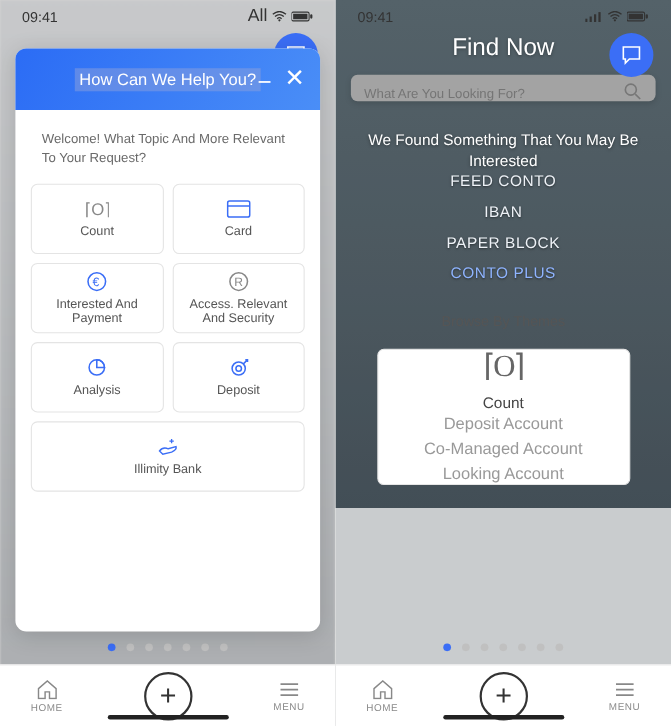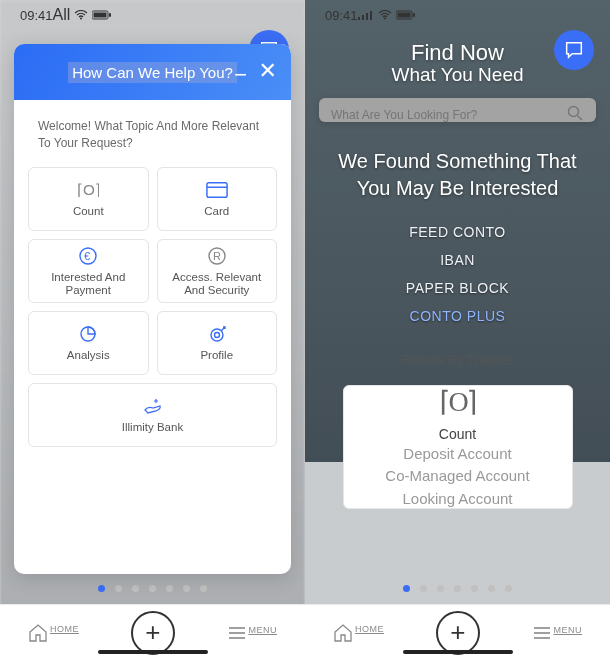--- a/index.html
+++ b/index.html
@@ -1,53 +1,53 @@
 <!DOCTYPE html>
 <html><head>
 <meta charset="utf-8">
 <style>
 * { margin: 0; padding: 0; box-sizing: border-box; font-family: -apple-system, BlinkMacSystemFont, sans-serif; }
 body { width: 610px; height: 660px; display: flex; background: #fff; overflow: hidden; }
 .screen { width: 305px; height: 660px; position: relative; overflow: hidden; }
-.status-bar { height: 30px; display: flex; align-items: center; padding: 0 20px; font-size: 13px; color: #333; position: relative; z-index: 10; }
+.status-bar { height: 30px; display: flex; align-items: center; justify-content: space-between; padding: 0 20px; font-size: 13px; color: #333; position: relative; z-index: 10; }
 .status-right { display: flex; align-items: center; gap: 4px; font-size: 16px; }
 .screen-left { background: #d5d5d5; }
 .screen-left .bg { position: absolute; inset: 0; background: linear-gradient(180deg, #c0c2c5 0%, #a8acb0 50%, #8e9297 100%); filter: blur(1px); opacity: 0.6; }
 .chat-btn { position: absolute; top: 30px; right: 16px; width: 40px; height: 40px; border-radius: 50%; background: #3b6ef6; display: flex; align-items: center; justify-content: center; z-index: 5; }
 .modal { position: absolute; top: 44px; left: 14px; right: 14px; height: 530px; background: #fff; border-radius: 10px; z-index: 20; display: flex; flex-direction: column; box-shadow: 0 4px 20px rgba(0,0,0,0.15); }
 .modal-header { background: linear-gradient(120deg, #2b6cf5, #4a8ef7); height: 56px; border-radius: 10px 10px 0 0; display: flex; align-items: center; justify-content: center; position: relative; }
 .modal-title { color: #fff; font-size: 15px; background: rgba(140,160,220,0.5); padding: 2px 4px; }
 .modal-min { position: absolute; right: 44px; top: 18px; color: #fff; font-size: 22px; font-weight: 300; }
 .modal-close { position: absolute; right: 14px; top: 14px; color: #fff; font-size: 22px; font-weight: 300; }
 .modal-body { padding: 18px 14px 10px; flex: 1; overflow: hidden; }
 .modal-welcome { text-align: left; color: #6a6a6a; font-size: 12px; line-height: 1.45; margin-bottom: 14px; padding: 0 10px; }
 .grid-2 { display: grid; grid-template-columns: 1fr 1fr; gap: 8px; }
 .tile { border: 1px solid #e4e4e4; border-radius: 6px; height: 64px; display: flex; flex-direction: column; align-items: center; justify-content: center; gap: 4px; font-size: 11.5px; color: #555; text-align: center; padding: 4px; line-height: 1.15; }
 .tile-wide { grid-column: 1 / -1; }
 .tile-icon { width: 22px; height: 22px; display: flex; align-items: center; justify-content: center; }
 .dots { position: absolute; bottom: 68px; left: 0; right: 0; display: flex; justify-content: center; gap: 10px; z-index: 4; }
 .dot { width: 7px; height: 7px; border-radius: 50%; background: #c0c0c0; }
 .dot.active { background: #3b6ef6; }
 .screen-right .dots { bottom: 68px; }
 .bottom-nav { position: absolute; bottom: 0; left: 0; right: 0; height: 56px; background: #fff; border-top: 1px solid #eaeaea; display: flex; align-items: center; justify-content: space-between; padding: 0 28px; z-index: 3; }
-.nav-item { display: flex; flex-direction: row; align-items: flex-start; font-size: 9px; color: #8a8a8a; gap: 2px; letter-spacing: 0.5px; text-decoration: underline; }
+.nav-item { display: flex; flex-direction: column; align-items: center; font-size: 9px; color: #8a8a8a; gap: 2px; letter-spacing: 0.5px; }
 .nav-plus { width: 44px; height: 44px; border-radius: 50%; border: 2px solid #333; display: flex; align-items: center; justify-content: center; font-size: 26px; color: #333; font-weight: 300; }
 .home-ind { position: absolute; bottom: 6px; left: 50%; transform: translateX(-50%); width: 110px; height: 4px; background: #222; border-radius: 3px; z-index: 6; }
 
 .screen-right .bg { position: absolute; inset: 0; background: linear-gradient(180deg, #6a7a82 0%, #5f6d75 40%, #54616a 70%, #fff 70%, #fff 100%); }
 .screen-right .bg::before { content:""; position:absolute; inset:0; background: rgba(40,50,60,0.25); mix-blend-mode: multiply; }
 .sr-content { position: relative; z-index: 2; padding-top: 0; }
-.headline { text-align: center; color: #fff; margin-top: 10px; text-shadow: 0 1px 3px rgba(0,0,0,0.35); }
+.headline { text-align: center; color: #fff; text-shadow: 0 1px 3px rgba(0,0,0,0.35); }
 .headline-1 { font-size: 22px; font-weight: 500; }
 .headline-2 { font-size: 19px; font-weight: 400; margin-top: -2px; }
 .searchbox { margin: 12px 14px 0; background: #a3a3a3; border-radius: 6px; height: 24px; display: flex; align-items: flex-end; padding: 0 12px; box-shadow: 0 2px 6px rgba(0,0,0,0.15); }
 .searchbox input { border: none; outline: none; flex: 1; font-size: 12px; color: #333; background: transparent; }
 .search-ic { color: #7a7a7a; }
-.found-msg { text-align: center; color: #fff; font-size: 20px; margin-top: 26px; text-shadow: 0 1px 3px rgba(0,0,0,0.45); line-height: 1.35; padding: 0 20px; }
-.chips { margin-top: 22px; display: flex; flex-direction: column; align-items: center; gap: 12px; }
+.found-msg { text-align: center; color: #fff; font-size: 14px; margin-top: 26px; text-shadow: 0 1px 3px rgba(0,0,0,0.45); line-height: 1.35; padding: 0 20px; }
+.chips { display: flex; flex-direction: column; align-items: center; gap: 12px; }
 .chip { color: #eef2f7; font-size: 14px; letter-spacing: 0.5px; text-shadow: 0 1px 2px rgba(0,0,0,0.5); }
 .chip.hl { color: #8fb4ff; }
 .browse-title { text-align: center; color: #555; font-size: 13px; margin-top: 28px; }
 .theme-card { margin: 18px auto 0; width: 230px; height: 124px; border: 1px solid #e6e6e6; border-radius: 6px; background: #fff; display: flex; flex-direction: column; align-items: center; justify-content: center; gap: 2px; }
 .theme-card .big-ic { font-size: 28px; color: #666; font-family: serif; letter-spacing: -2px; }
 .theme-card .tt { font-size: 14px; color: #444; margin-top: 6px; }
 .theme-card .sub { font-size: 15px; color: #999; line-height: 1.35; }
 
 svg { display: block; }
 </style>
@@ -137,21 +137,21 @@
           <span>Analysis</span>
         </div>
         <div class="tile">
           <span class="tile-icon">
               <svg width="20" height="20" viewBox="0 0 20 20">
                 <circle cx="10" cy="11" r="6" fill="none" stroke="#3b6ef6" stroke-width="1.4"></circle>
                 <circle cx="10" cy="11" r="2.5" fill="none" stroke="#3b6ef6" stroke-width="1.4"></circle>
                 <path d="M14 7 L18 3 M16 3 L18 3 L18 5" stroke="#3b6ef6" stroke-width="1.4" fill="none"></path>
               </svg>
             </span>
-          <span>Profile</span>
+          <span>Deposit</span>
         </div>
         <div class="tile tile-wide">
           <span class="tile-icon">
               <svg width="22" height="20" viewBox="0 0 22 20">
                 <path d="M3 14 Q6 10 11 12 L18 10 Q19 13 14 15 L6 17 Z" fill="none" stroke="#3b6ef6" stroke-width="1.3"></path>
                 <path d="M14 3 L14 7 M12 5 L16 5" stroke="#3b6ef6" stroke-width="1.2"></path>
               </svg>
             </span>
           <span>Illimity Bank</span>
         </div>
@@ -227,21 +227,20 @@
     <span>
         <svg width="22" height="22" viewBox="0 0 24 24">
           <path d="M4 4h16v12H10l-4 4v-4H4z" fill="none" stroke="#fff" stroke-width="1.6"></path>
         </svg>
       </span>
   </div>
 
   <div class="sr-content">
     <div class="headline">
       <div class="headline-1">Find Now</div>
-      <div class="headline-2">What You Need</div>
     </div>
     <div class="searchbox">
       <input type="text" placeholder="What Are You Looking For?" style="">
       <span class="search-ic">
           <svg width="18" height="18" viewBox="0 0 18 18">
             <circle cx="7.5" cy="7.5" r="5" fill="none" stroke="#777" stroke-width="1.5"></circle>
             <line x1="11.5" y1="11.5" x2="16" y2="16" stroke="#777" stroke-width="1.5"></line>
           </svg>
         </span>
     </div>

